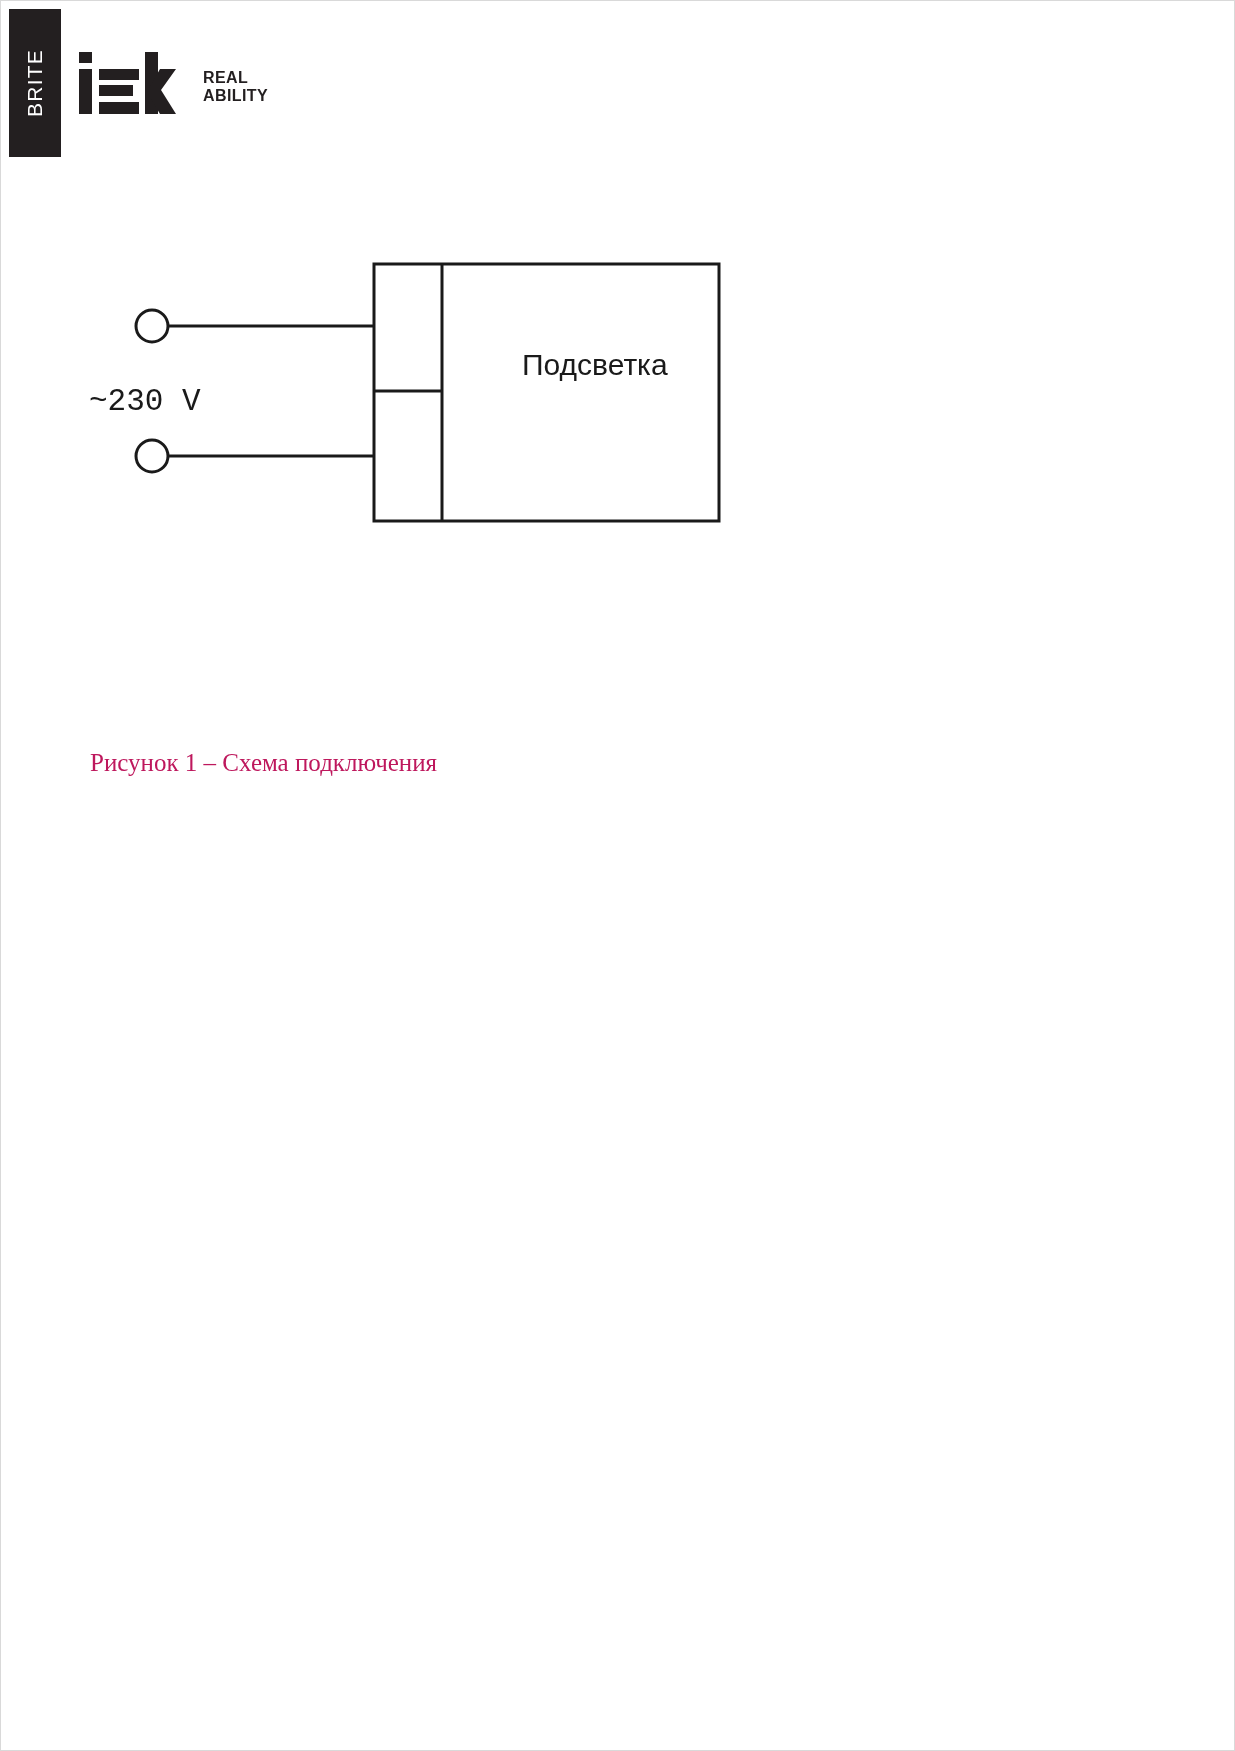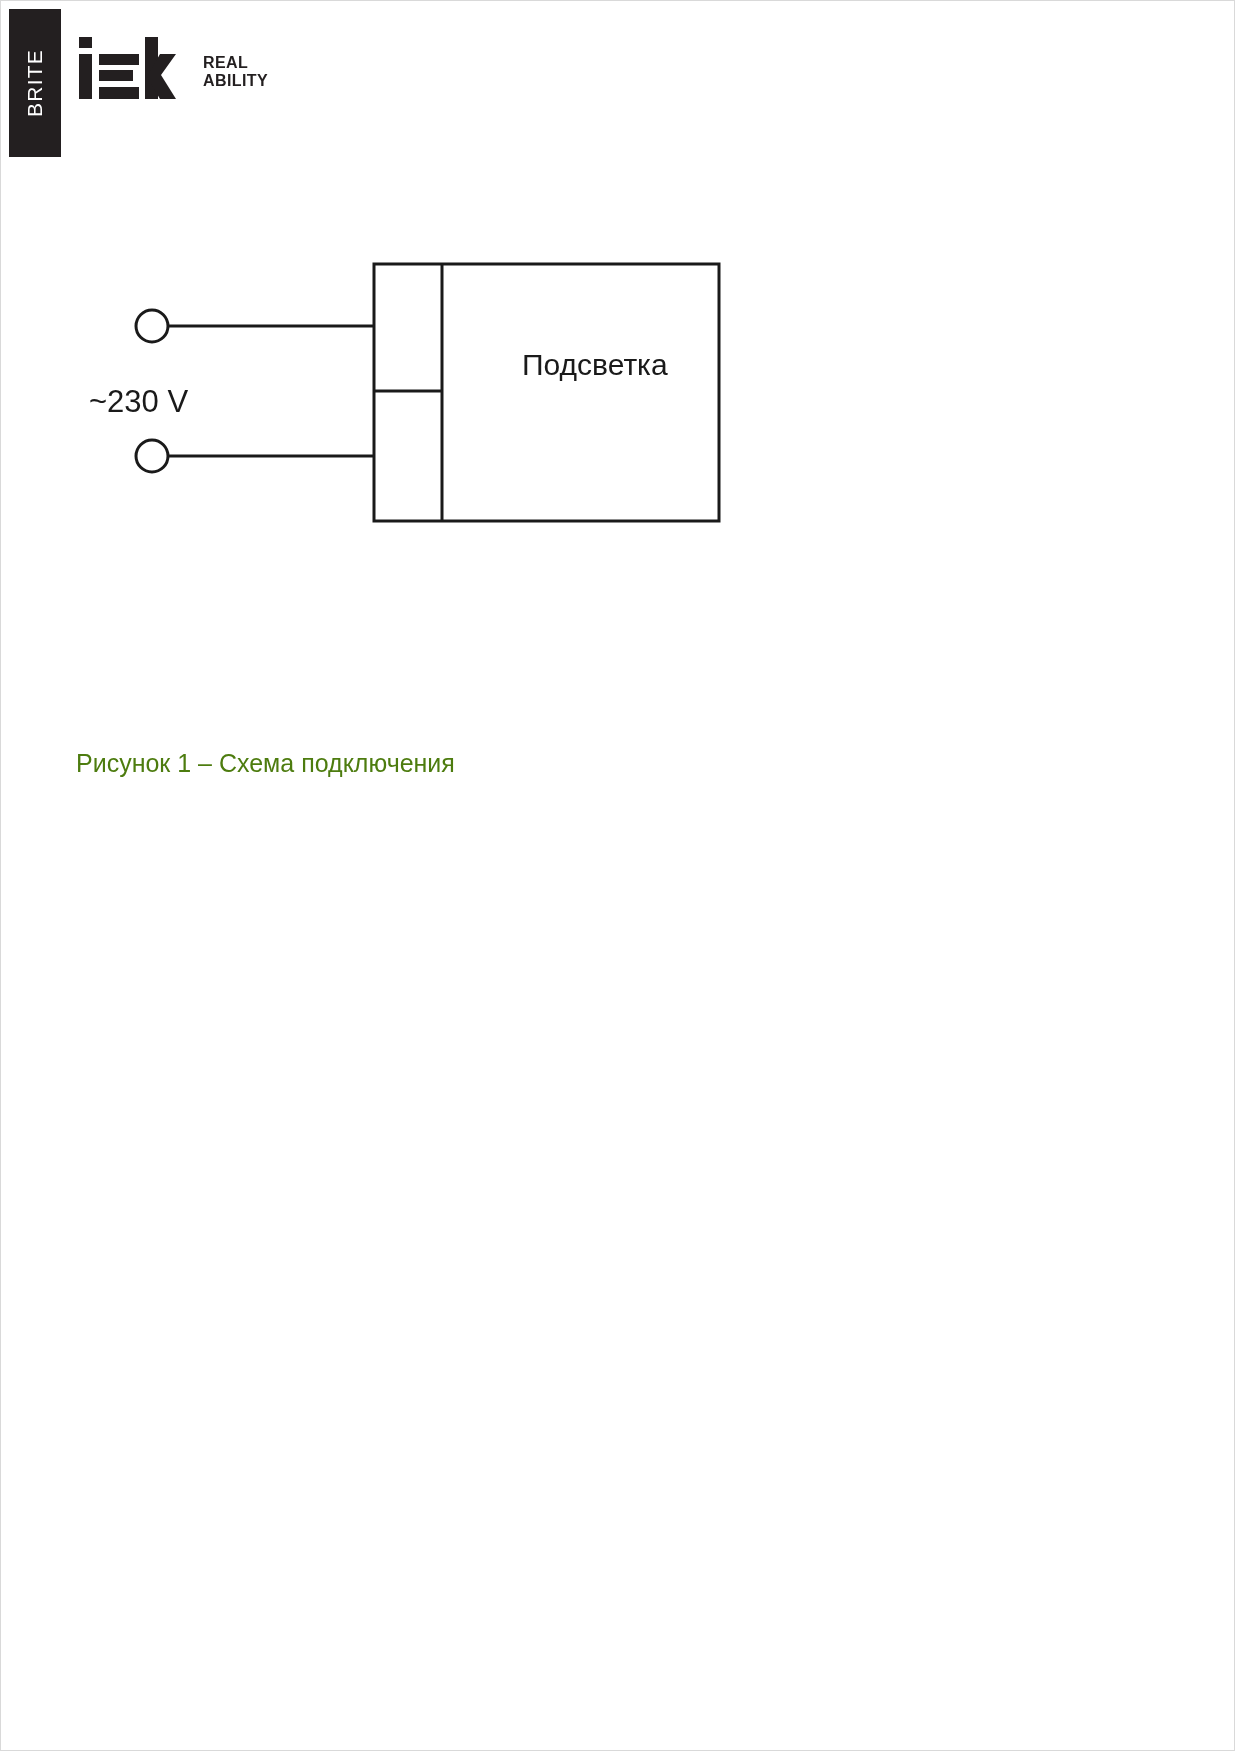--- a/index.html
+++ b/index.html
@@ -46,21 +46,21 @@
     font-size: 21px;
     letter-spacing: 1.2px;
     font-family: "Liberation Sans", sans-serif;
     white-space: nowrap;
   }
 
   
   .logo-wrap {
     position: absolute;
     left: 78px;
-    top: 36px;
+    top: 51px;
     display: flex;
     align-items: center;
     gap: 14px;
   }
   .logo-mark {
     display: block;
   }
   .logo-tagline {
     display: flex;
     flex-direction: column;
@@ -85,43 +85,43 @@
     height: 330px;
   }
   .schematic svg { display: block; }
 
   .voltage-label {
     position: absolute;
     left: 88px;
     top: 383px;
     font-size: 31px;
     color: #1a1a1a;
-    font-family: Liberation Sans, sans-serif;
+    font-family: Liberation Mono, monospace;
     white-space: nowrap;
     text-align: center;
   }
   .box-label {
     position: absolute;
     left: 478px;
     top: 347px;
     font-size: 30px;
     color: #1a1a1a;
     font-family: "Liberation Sans", sans-serif;
     white-space: nowrap;
     margin-left: 43px;
   }
 
   
   .caption {
     position: absolute;
-    left: 75px;
+    left: 89px;
     top: 748px;
     font-size: 25px;
-    color: #4d7c0f;
-    font-family: Liberation Sans, sans-serif;
+    color: #be185d;
+    font-family: Liberation Serif, serif;
     white-space: nowrap;
   }
 </style>
 </head>
 <body>
 
 <div class="page">
 
   <div class="brand-tab">
     <div class="brand-tab-text">BRITE</div>

